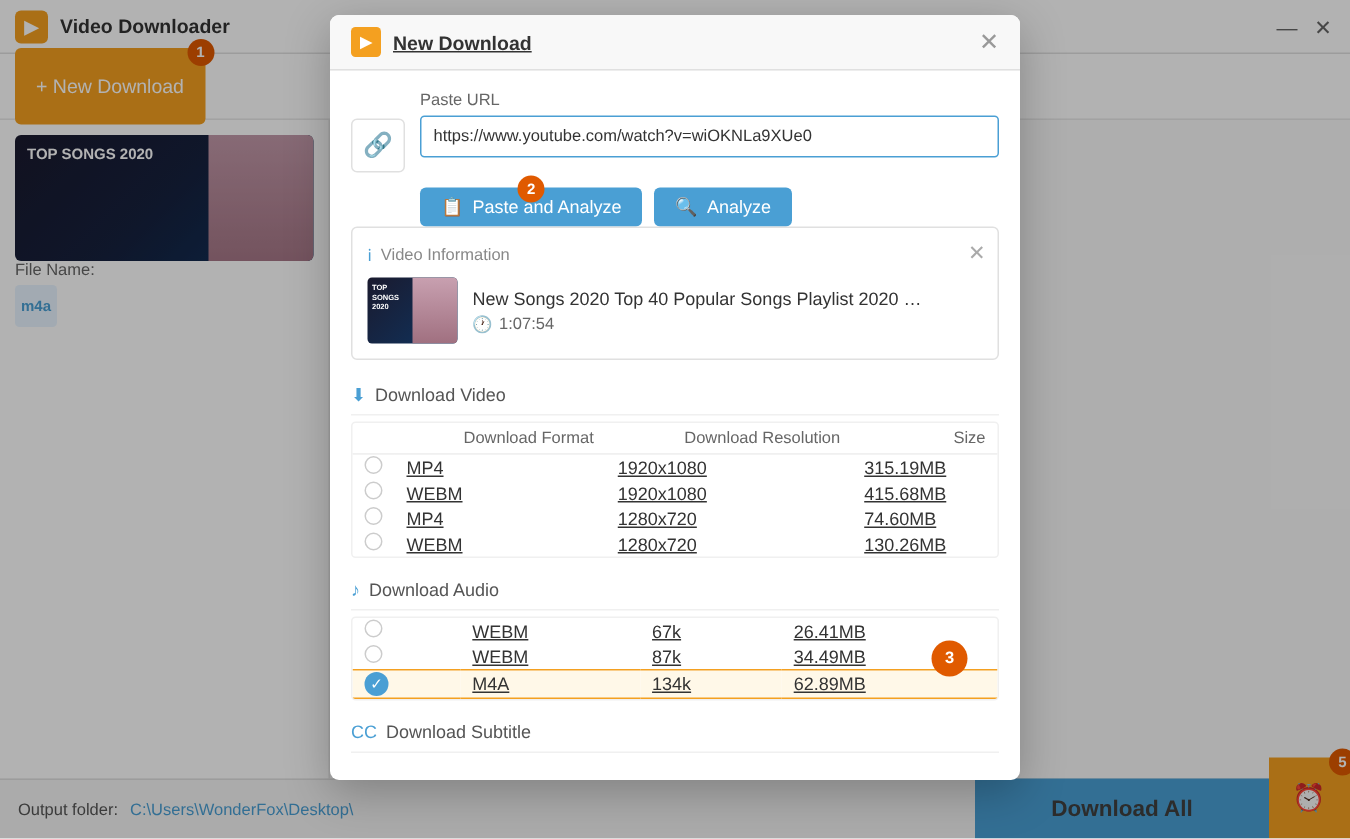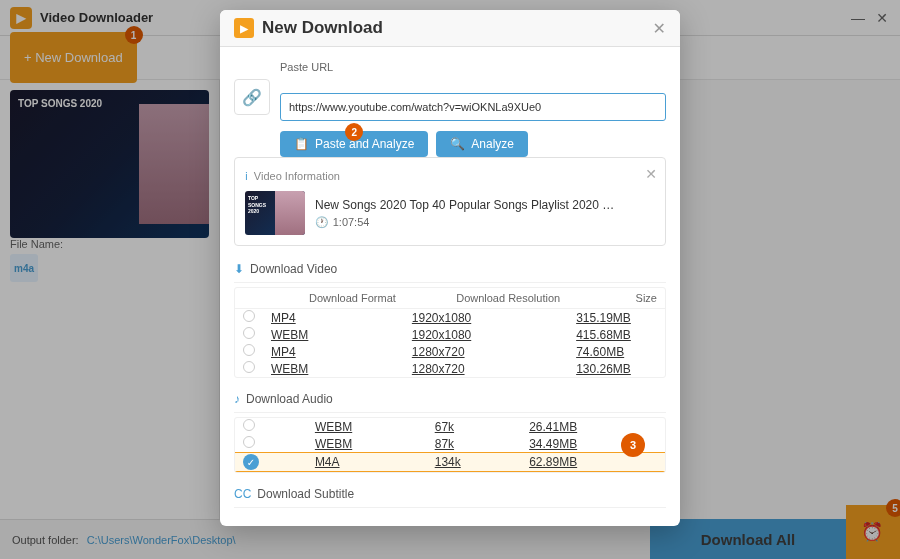--- a/index.html
+++ b/index.html
@@ -101,21 +101,21 @@
 
     
     .left-panel {
       width: 220px;
       background: #fff;
       border-right: 1px solid #e8e8e8;
       padding: 10px;
     }
     .video-thumb {
       width: 100%;
-      height: 148px;
+      height: 84px;
       background: linear-gradient(135deg, #1a1a2e 0%, #16213e 50%, #0f3460 100%);
       border-radius: 4px;
       overflow: hidden;
       position: relative;
       display: flex;
       align-items: center;
       justify-content: flex-end;
     }
     .thumb-text {
       position: absolute;
@@ -205,23 +205,24 @@
       gap: 8px;
     }
     .modal-logo {
       width: 20px; height: 20px;
       background: #f4a020;
       border-radius: 3px;
       display: flex; align-items: center; justify-content: center;
       color: white; font-size: 10px; font-weight: bold;
     }
     .modal-title-text {
-      font-size: 17px;
+      font-size: 13px;
       font-weight: 600;
       color: #333;
+      text-decoration: underline;
     }
     .modal-close {
       cursor: pointer;
       color: #999;
       font-size: 16px;
     }
     .modal-body {
       padding: 14px;
     }
 
@@ -238,21 +239,21 @@
       border-radius: 4px;
       display: flex; align-items: center; justify-content: center;
       margin-top: 18px;
     }
     .url-right {
       flex: 1;
     }
     .url-label {
       font-size: 11px;
       color: #666;
-      margin-bottom: 20px;
+      margin-bottom: 4px;
     }
     .url-input {
       width: 100%;
       height: 28px;
       border: 1px solid #4a9fd4;
       border-radius: 3px;
       padding: 0 8px;
       font-size: 11px;
       color: #333;
       outline: none;

